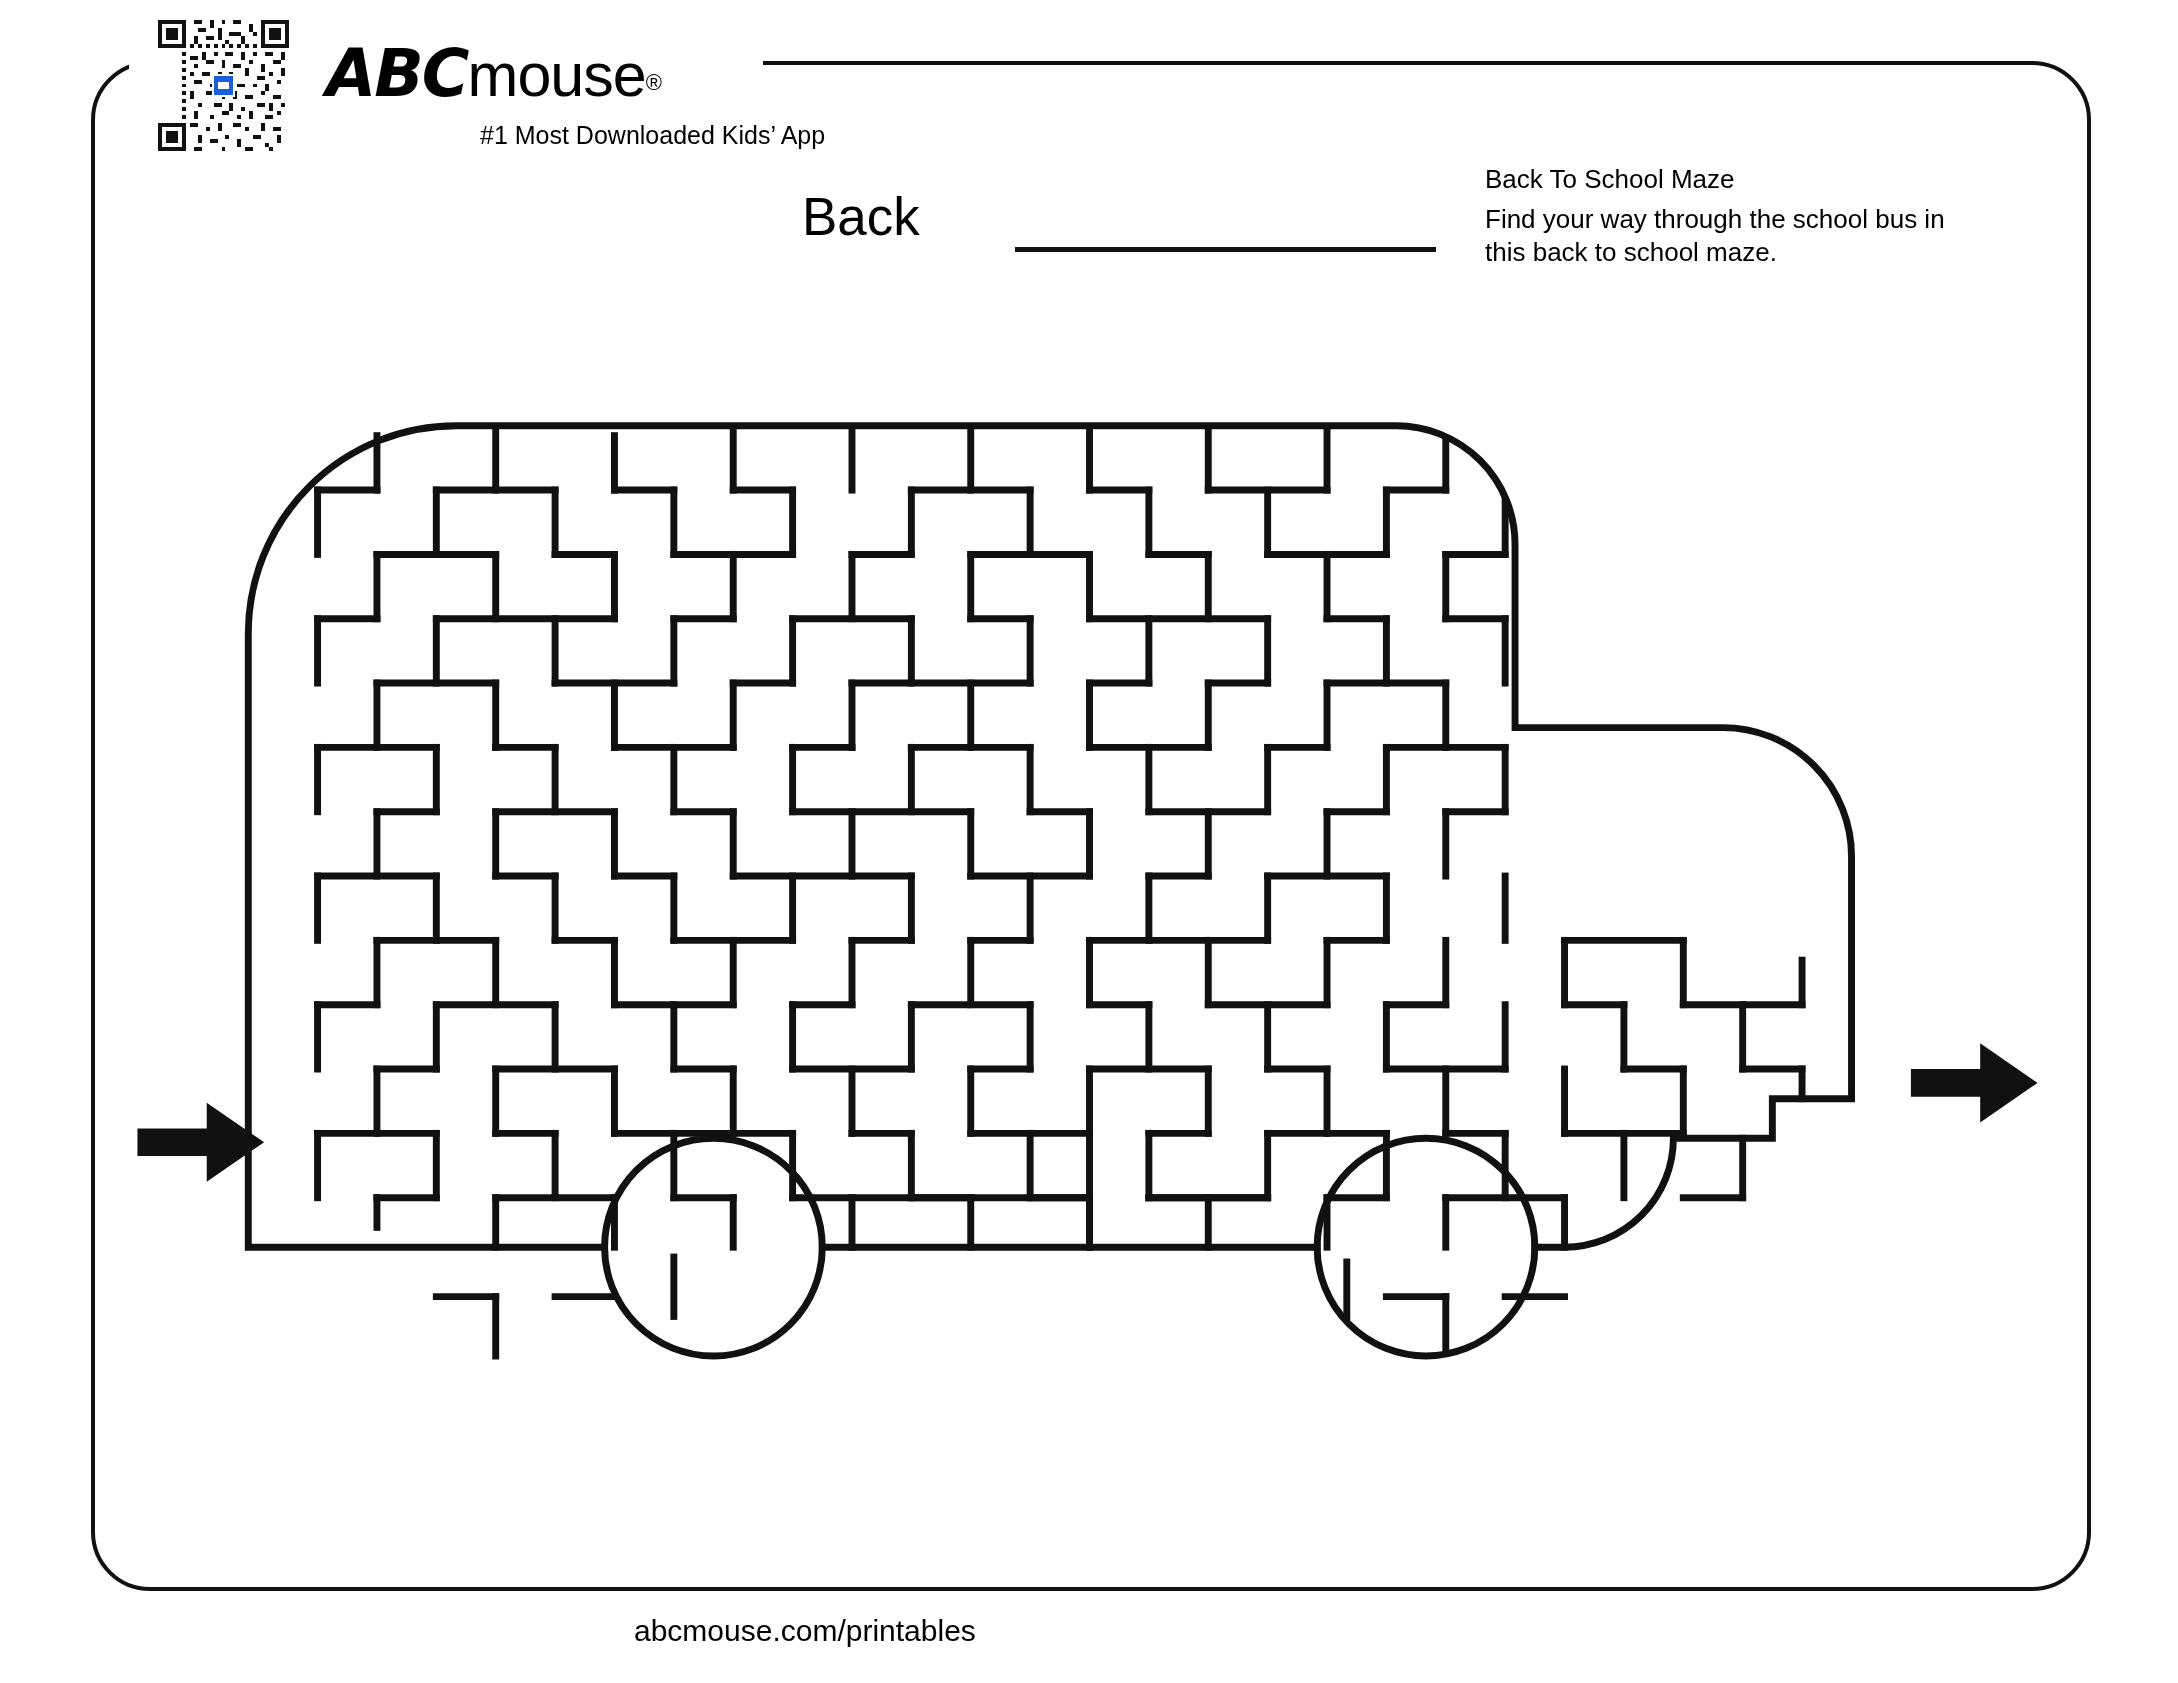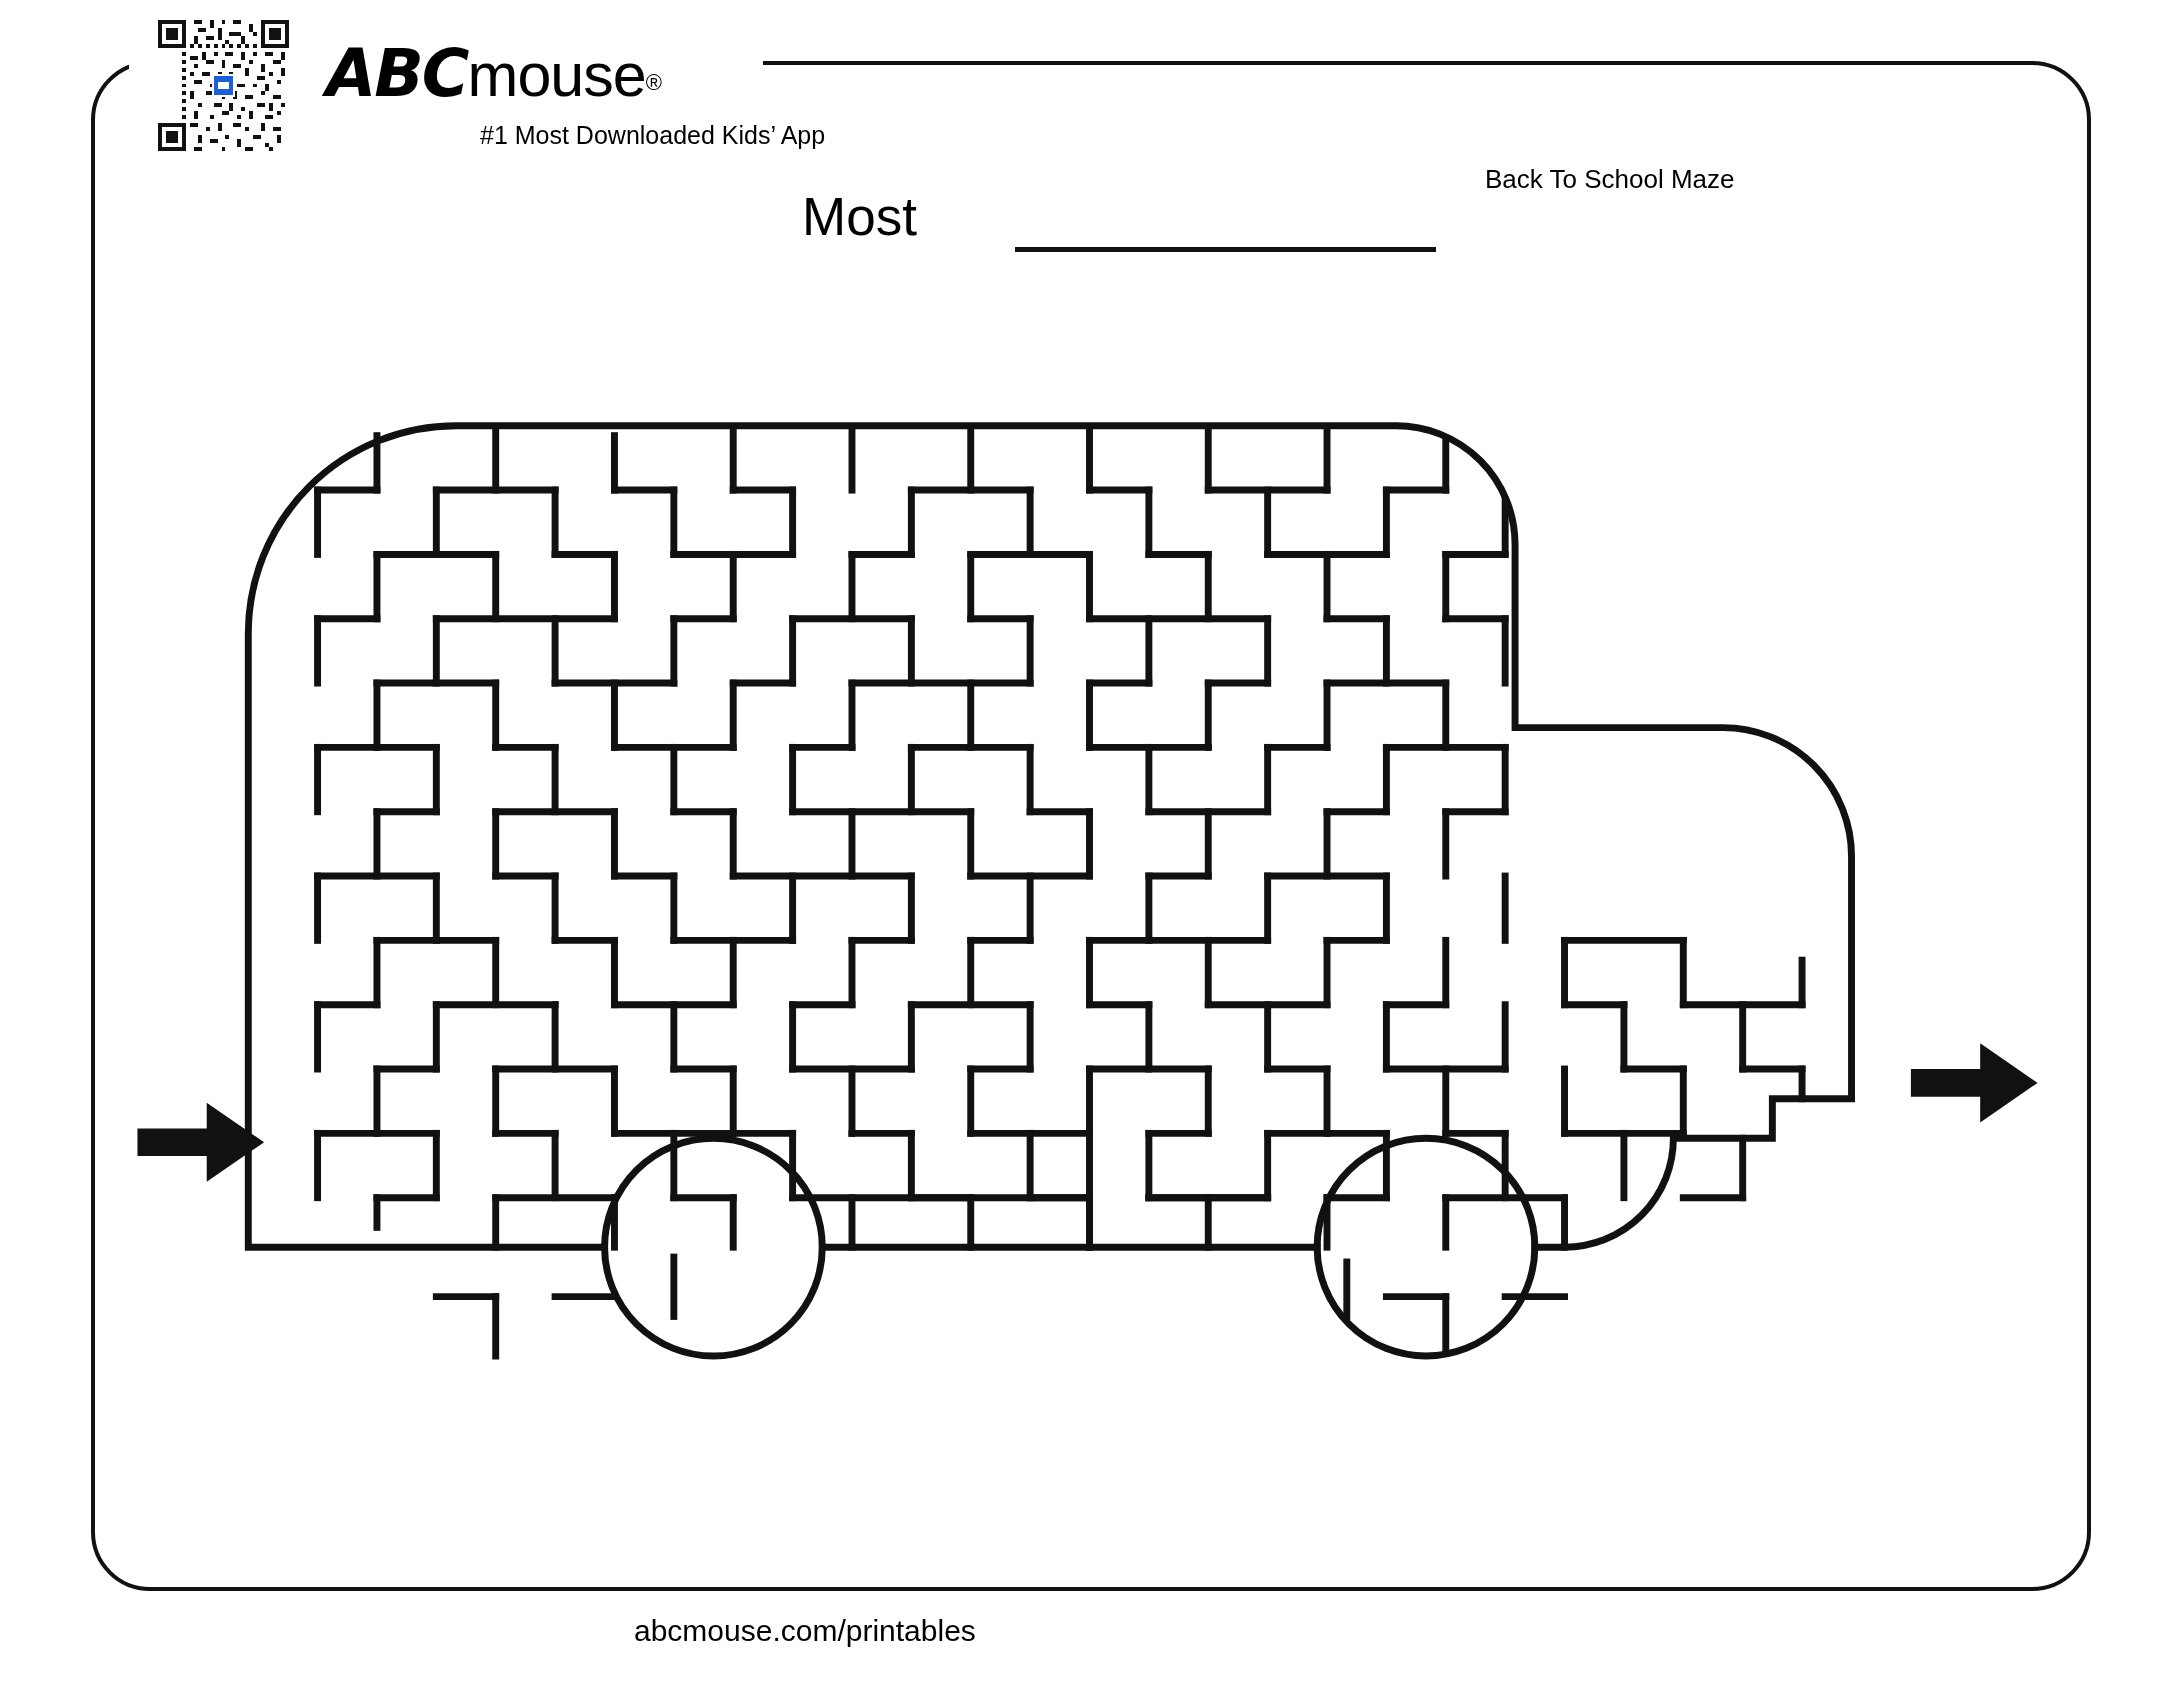--- a/index.html
+++ b/index.html
@@ -305,26 +305,27 @@
       <rect x="15" y="15.6" width="3" height="1.9" fill="#fff"></rect>
     </svg>
 
     <div class="brand">
       <span class="abc">ABC</span><span class="mouse">mouse</span><span class="reg">®</span>
     </div>
     <div class="tagline">#1 Most Downloaded Kids’ App</div>
   </div>
 
   <div class="name-row">
-    <span class="name-label">Most</span>
+    <span class="name-label">Back</span>
     <div class="name-rule"></div>
   </div>
 
   <div class="instructions">
     <div class="instr-title">Back To School Maze</div>
+    <div class="instr-body">Find your way through the school bus in this back to school maze.</div>
   </div>
 
   <div class="maze-wrap">
     <svg class="maze-svg" viewBox="0 0 1940 1160">
       <g fill="none" stroke="#111" stroke-width="7" stroke-linecap="square">
 
         <path d="M120 330 A210 210 0 0 1 330 120 L1280 120 A120 120 0 0 1 1400 240 L1400 425
                  L1610 425 A130 130 0 0 1 1740 555 L1740 800
                  L1660 800 L1660 840
                  L1560 840 A110 110 0 0 1 1450 950 L1420 950

